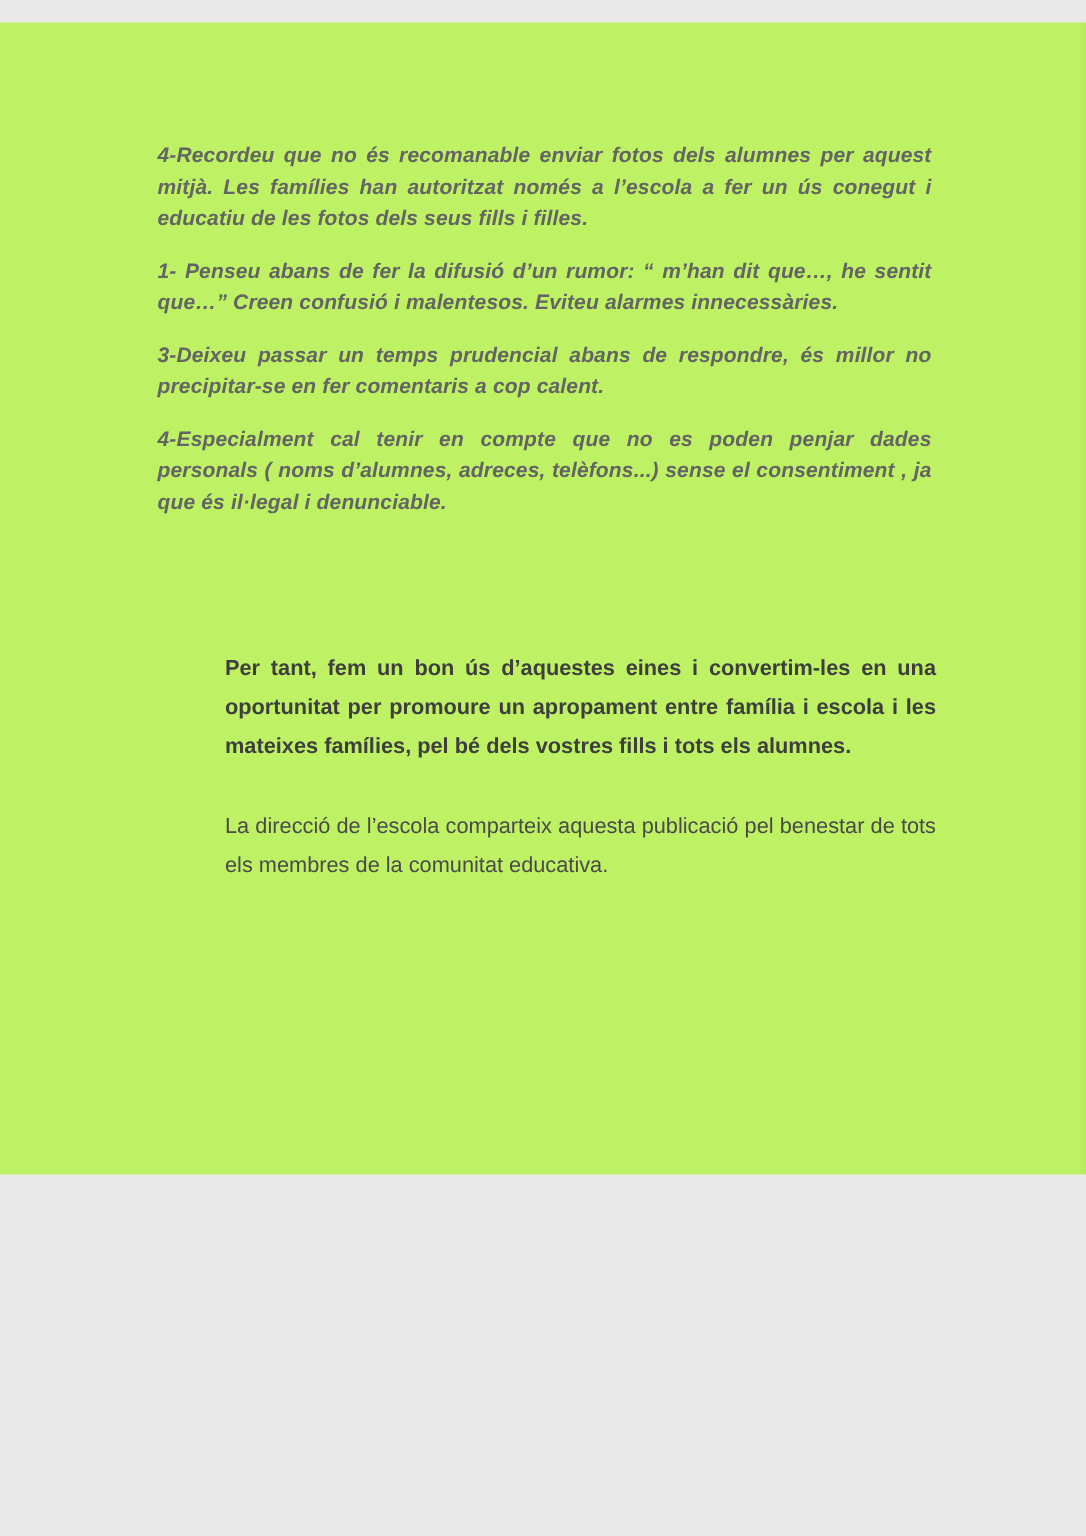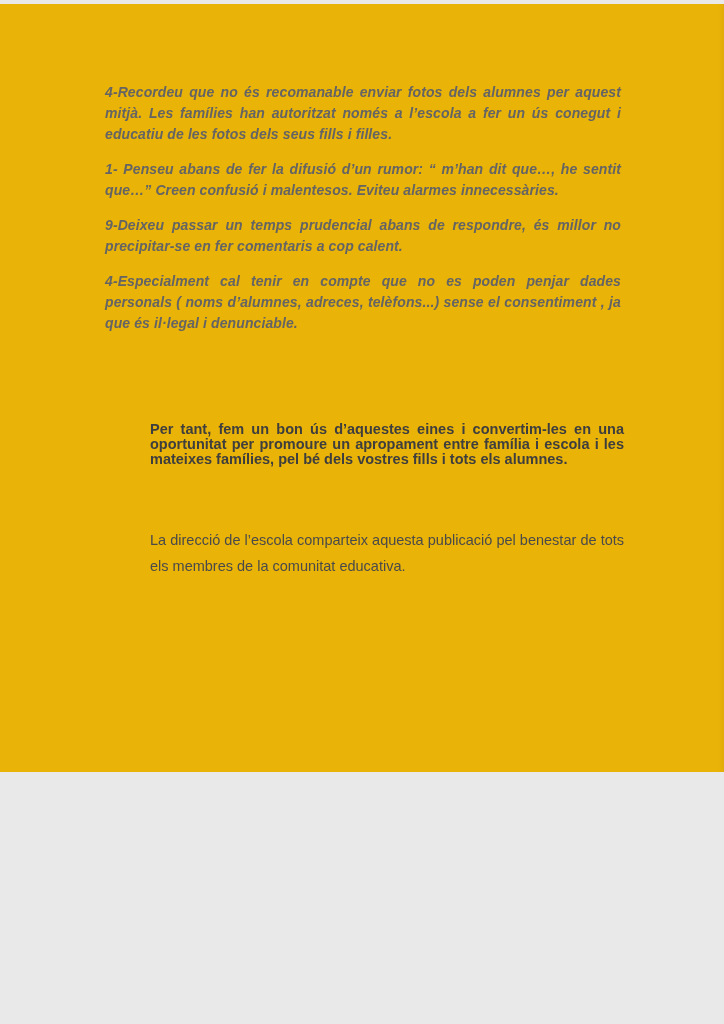--- a/index.html
+++ b/index.html
@@ -4,22 +4,22 @@
 <style>
   html, body {
     margin: 0;
     padding: 0;
     background: #e9e9e9;
   }
   .page {
     position: relative;
     width: 724px;
     height: 768px;
-    margin: 4px auto;
-    background: #eab308;
+    margin: 15px auto;
+    background: #bef264;
     overflow: hidden;
     font-family: "Liberation Sans", sans-serif;
     -webkit-font-smoothing: antialiased;
   }
   
   .page::after {
     content: "";
     position: absolute;
     top: 0; right: 0;
     width: 6px; height: 100%;
@@ -45,21 +45,21 @@
   }
 
   .closing-emphasis {
     position: absolute;
     top: 418px;
     left: 150px;
     width: 474px;
     margin: 0;
     font-weight: bold;
     font-size: 14.5px;
-    line-height: 15px;
+    line-height: 26px;
     color: #3e3e3e;
     text-align: justify;
   }
 
   .closing-note {
     position: absolute;
     top: 523px;
     left: 150px;
     width: 474px;
     margin: 0;
@@ -71,21 +71,21 @@
   }
 </style>
 </head>
 <body>
 
 <div class="page">
 
   <section class="guidelines">
     <p class="guideline">4-Recordeu que no és recomanable enviar fotos dels alumnes per aquest mitjà. Les famílies han autoritzat només a l’escola a fer un ús conegut i educatiu de les fotos dels seus fills i filles.</p>
     <p class="guideline">1- Penseu abans de fer la difusió d’un rumor: “ m’han dit que…, he sentit que…” Creen confusió i malentesos. Eviteu alarmes innecessàries.</p>
-    <p class="guideline">9-Deixeu passar un temps prudencial abans de respondre, és millor no precipitar-se en fer comentaris a cop calent.</p>
+    <p class="guideline">3-Deixeu passar un temps prudencial abans de respondre, és millor no precipitar-se en fer comentaris a cop calent.</p>
     <p class="guideline">4-Especialment cal tenir en compte que no es poden penjar dades personals ( noms d’alumnes, adreces, telèfons...) sense el consentiment , ja que és il·legal i denunciable.</p>
   </section>
 
   <p class="closing-emphasis">Per tant, fem un bon ús d’aquestes eines i convertim-les en una oportunitat per promoure un apropament entre família i escola i les mateixes famílies, pel bé dels vostres fills i tots els alumnes.</p>
 
   <p class="closing-note">La direcció de l’escola comparteix aquesta publicació pel benestar de tots els membres de la comunitat educativa.</p>
 
 </div>
 
 </body></html>

